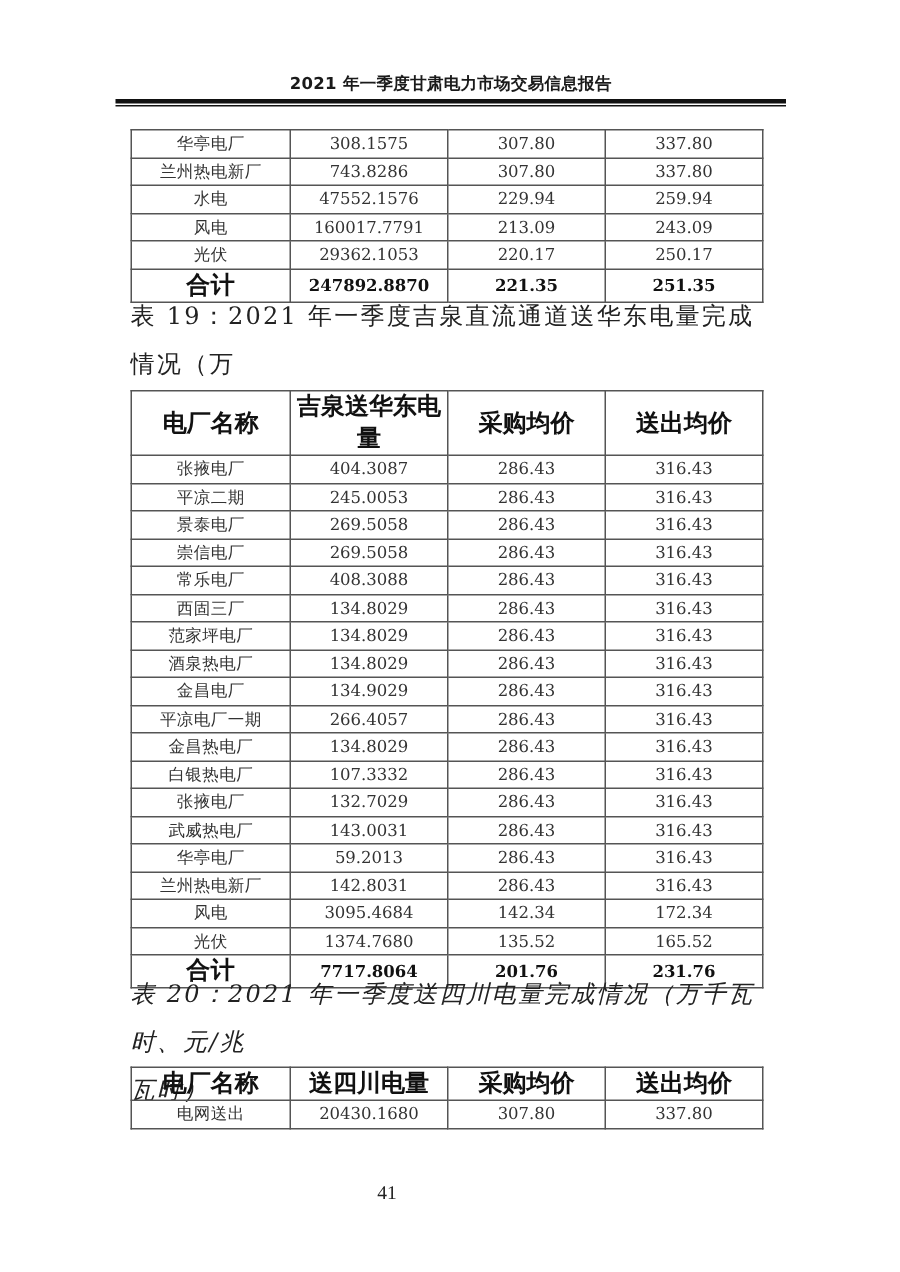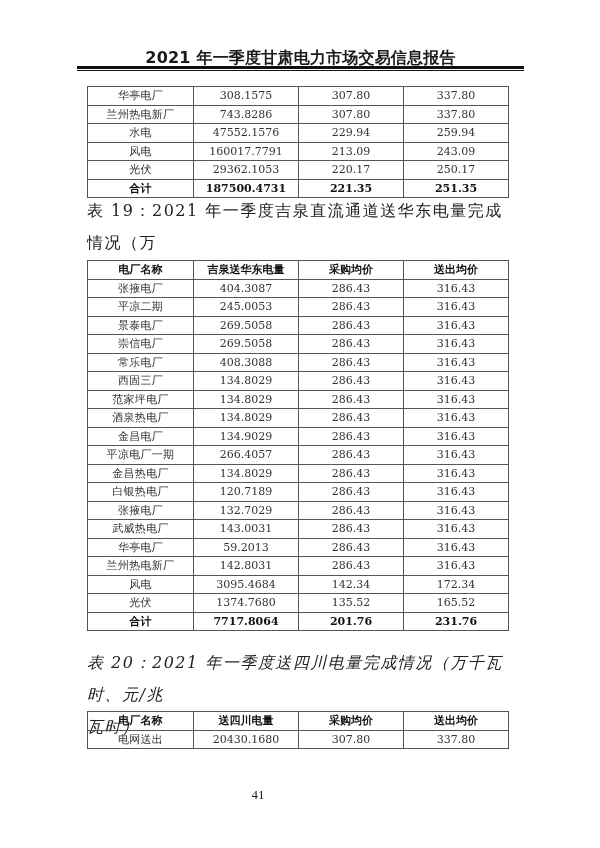--- a/index.html
+++ b/index.html
@@ -1,26 +1,26 @@
 <!DOCTYPE html>
 <html><head>
 <meta charset="utf-8">
 <style>
   html, body { margin: 0; padding: 0; background: #ffffff; }
   body { width: 600px; height: 848px; position: relative; overflow: hidden;
          font-family: "DejaVu Serif", "Liberation Serif", serif; color: #222; }
   .page-header { position: absolute; left: 77px; top: 48px; width: 447px; text-align: center;
-         font-family: "DejaVu Sans", "Liberation Sans", sans-serif; font-size: 16px; font-weight: bold; color: #1a1a1a; letter-spacing: 0.2px; }
+         font-family: "DejaVu Sans", "Liberation Sans", sans-serif; font-size: 11px; font-weight: bold; color: #1a1a1a; letter-spacing: 0.2px; }
   .header-rule { position: absolute; left: 77px; top: 66px; width: 447px; height: 3px; background: #111; }
   .header-rule2 { position: absolute; left: 77px; top: 70px; width: 447px; height: 1px; background: #111; }
   table.dt { position: absolute; left: 87px; border-collapse: collapse; width: 421px; table-layout: fixed; }
   table.dt td { border: 1px solid #555; height: 17.5px; padding: 0; text-align: center; font-size: 11px; color: #333;
                 font-family: "DejaVu Serif", "Liberation Serif", serif; }
   table.dt td.name { font-family: "DejaVu Serif", "Liberation Serif", serif; letter-spacing: 0.3px; }
-  table.dt tr.head td, table.dt tr.total td { font-weight: bold; font-family: Liberation Mono, monospace; font-size: 11px; color: #111; }
+  table.dt tr.head td, table.dt tr.total td { font-weight: bold; font-family: Liberation Mono, monospace; font-size: 16px; color: #111; }
   table.dt tr.total td.num { font-family: "DejaVu Serif", "Liberation Serif", serif; font-size: 11px; }
   .caption { position: absolute; left: 87px; width: 430px; font-size: 16px; line-height: 32px; color: #222;
              letter-spacing: 1.5px; font-family: "DejaVu Serif", "Liberation Serif", serif; }
   .page-num { position: absolute; left: 0; width: 516px; top: 787px; text-align: center; font-size: 13px; color: #222;
               font-family: "Liberation Serif", "DejaVu Serif", serif; }
 </style>
 </head>
 <body>
 
 <div class="page-header">2021 年一季度甘肃电力市场交易信息报告</div>
@@ -60,21 +60,21 @@
         <td class="num">243.09</td>
       </tr>
       <tr>
         <td class="name">光伏</td>
         <td class="num">29362.1053</td>
         <td class="num">220.17</td>
         <td class="num">250.17</td>
       </tr>
       <tr class="total">
         <td class="name">合计</td>
-        <td class="num">187500.4731</td>
+        <td class="num">247892.8870</td>
         <td class="num">221.35</td>
         <td class="num">251.35</td>
       </tr>
     </tbody>
 </table>
 
 <div class="caption" style="top:195px;">
   <div>表 19：2021 年一季度吉泉直流通道送华东电量完成情况（万</div>
 </div>
 
@@ -153,21 +153,21 @@
         <td class="num">316.43</td>
       </tr>
       <tr>
         <td class="name">金昌热电厂</td>
         <td class="num">134.8029</td>
         <td class="num">286.43</td>
         <td class="num">316.43</td>
       </tr>
       <tr>
         <td class="name">白银热电厂</td>
-        <td class="num">120.7189</td>
+        <td class="num">107.3332</td>
         <td class="num">286.43</td>
         <td class="num">316.43</td>
       </tr>
       <tr>
         <td class="name">张掖电厂</td>
         <td class="num">132.7029</td>
         <td class="num">286.43</td>
         <td class="num">316.43</td>
       </tr>
       <tr>

